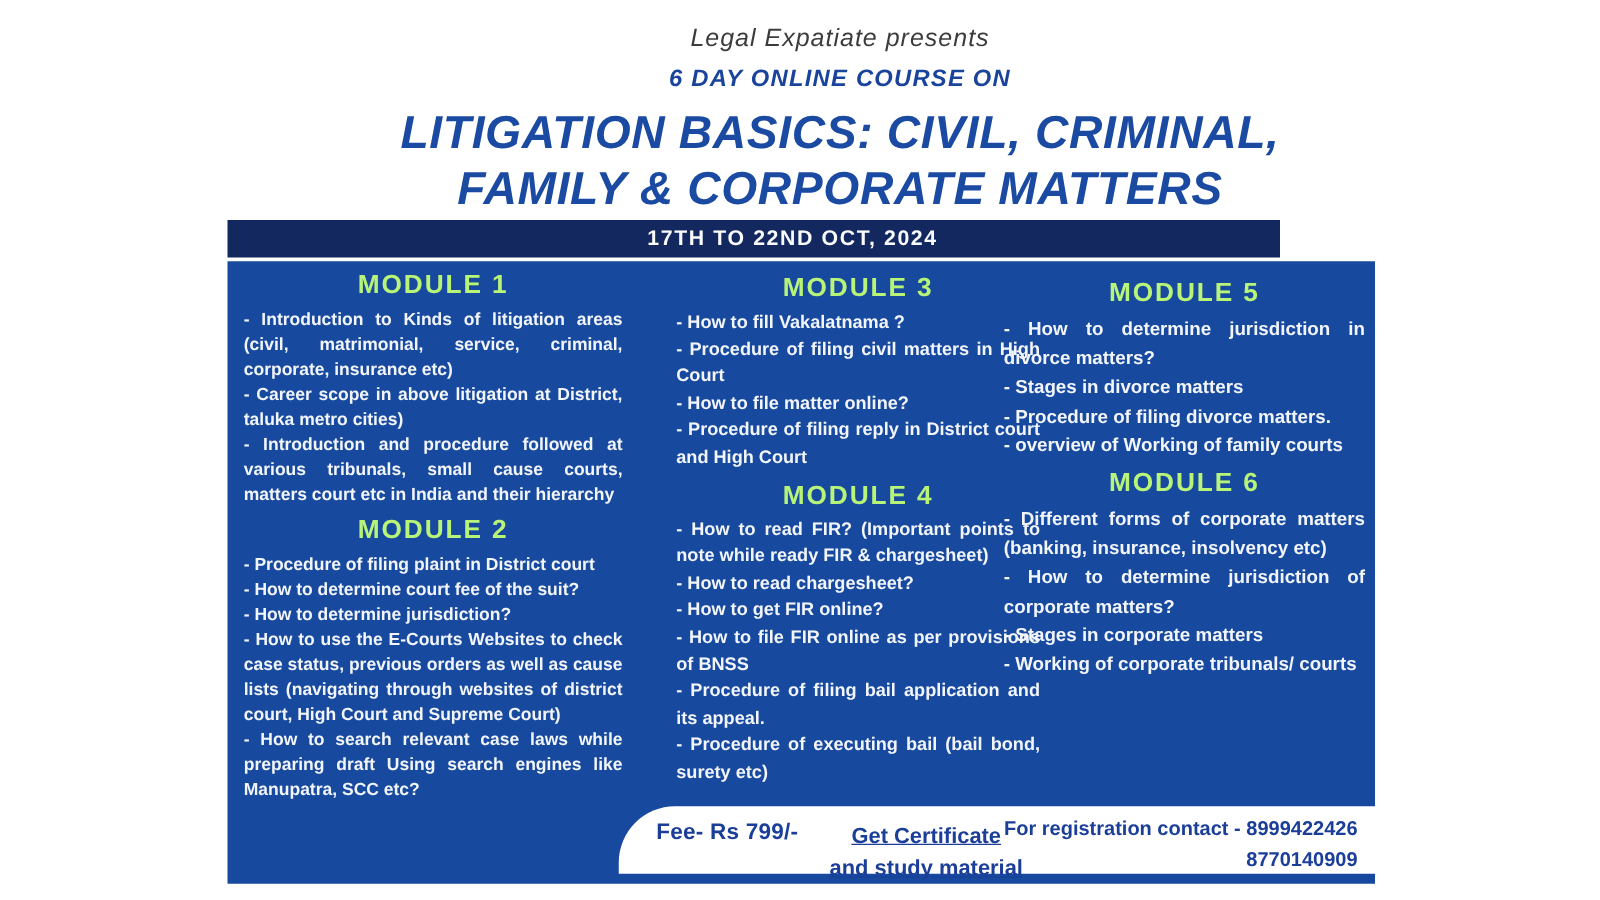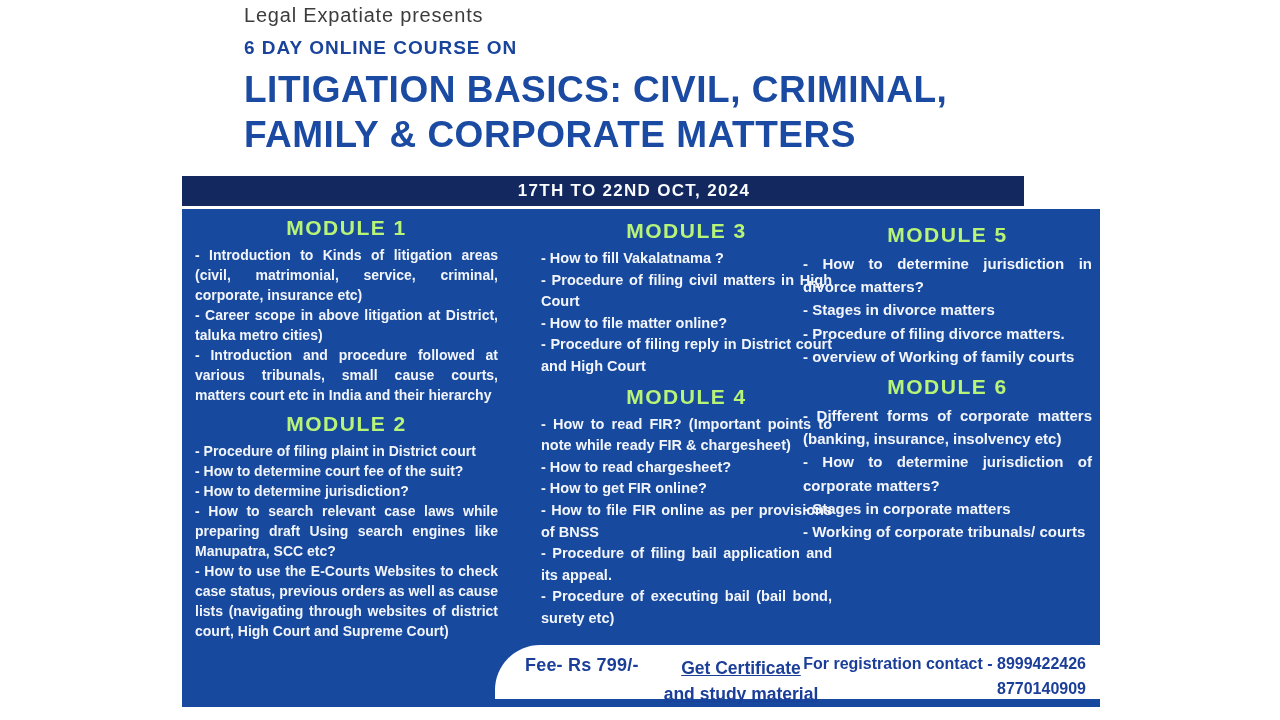--- a/index.html
+++ b/index.html
@@ -7,22 +7,22 @@
   body {
     background:#ffffff;
     font-family:"Liberation Sans", sans-serif;
     position:relative;
     overflow:hidden;
   }
   .poster { position:absolute; inset:0; }
 
   
   .hdr {
-    position:absolute; left:182px; top:0; width:918px;
-    text-align:left; padding-left:62px;
+    position:absolute; left:182px; top:16px; width:918px;
+    text-align:center; padding-left:62px;font-style:italic;
   }
   .presenter {
     margin-top:4px; font-size:20px; font-weight:400;
     color:#3c3c3c; letter-spacing:0.8px;
   }
   .course-type {
     margin-top:10px; font-size:19px; font-weight:800;
     color:#1a449b; letter-spacing:1px;
   }
   .title-line {
@@ -91,22 +91,22 @@
       <div class="mod-items">
         <p>- Introduction to Kinds of litigation areas (civil, matrimonial, service, criminal, corporate, insurance etc)</p>
         <p>- Career scope in above litigation at District, taluka metro cities)</p>
         <p>- Introduction and procedure followed at various tribunals, small cause courts, matters court etc in India and their hierarchy</p>
       </div>
       <div class="mod-h gap">MODULE 2</div>
       <div class="mod-items">
         <p>- Procedure of filing plaint in District court</p>
         <p>- How to determine court fee of the suit?</p>
         <p>- How to determine jurisdiction?</p>
+        <p>- How to use the E-Courts Websites to check case status, previous orders as well as cause lists (navigating through websites of district court, High Court and Supreme Court)</p>
         <p>- How to search relevant case laws while preparing draft Using search engines like Manupatra, SCC etc?</p>
-        <p>- How to use the E-Courts Websites to check case status, previous orders as well as cause lists (navigating through websites of district court, High Court and Supreme Court)</p>
       </div>
     </div>
 
     <div class="col col2">
       <div class="mod-h">MODULE 3</div>
       <div class="mod-items">
         <p>- How to fill Vakalatnama ?</p>
         <p>- Procedure of filing civil matters in High Court</p>
         <p>- How to file matter online?</p>
         <p>- Procedure of filing reply in District court and High Court</p>

